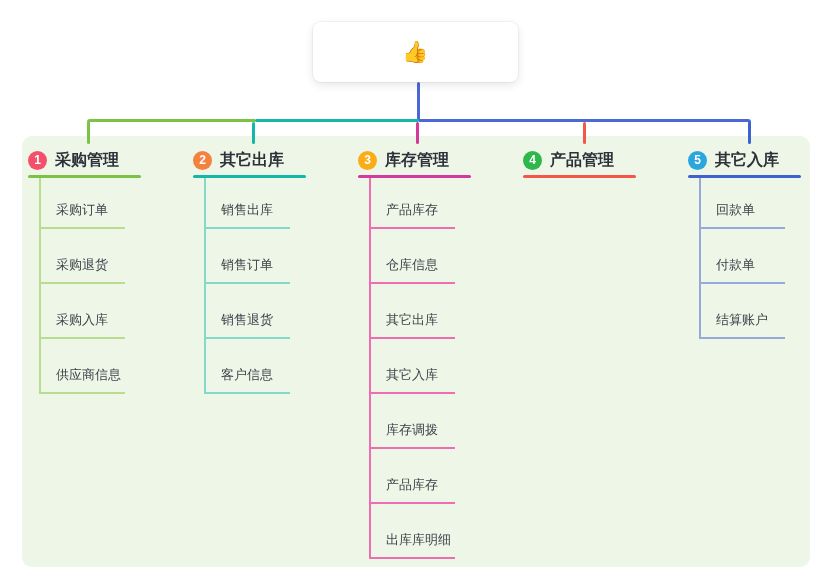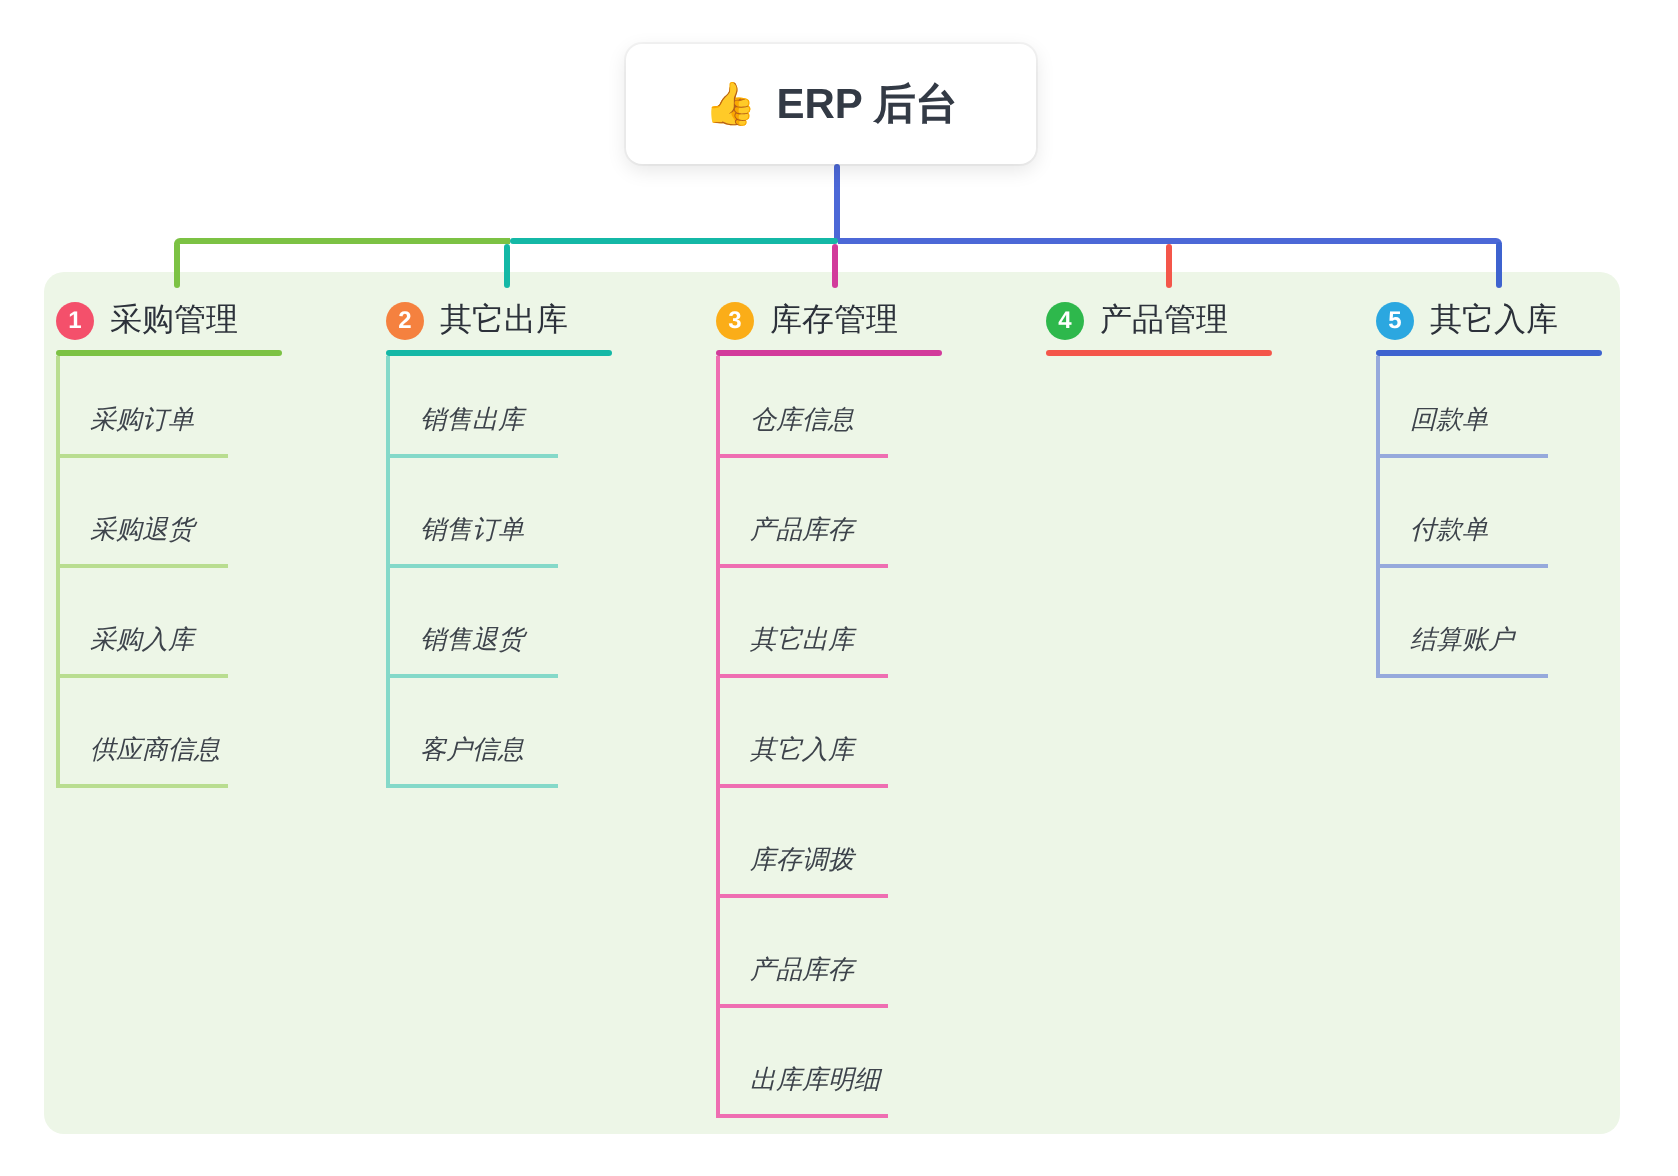--- a/index.html
+++ b/index.html
@@ -36,25 +36,25 @@
   .branch.b1 { left:28px; }
   .branch.b2 { left:193px; }
   .branch.b3 { left:358px; }
   .branch.b4 { left:523px; }
   .branch.b5 { left:688px; }
 
   .branch-title { display:flex; align-items:center; gap:8px; height:22px; cursor:default; }
   .badge { width:19px; height:19px; border-radius:50%; background:var(--badge,#999);
            color:#fff; font-size:12px; font-weight:700; line-height:19px; text-align:center;
            flex:0 0 19px; }
-  .branch-title .t { font-size:16px; font-weight:400; color:#2c313a; white-space:nowrap; }
+  .branch-title .t { font-size:16px; font-weight:700; color:#2c313a; white-space:nowrap; }
   .title-underline { margin-top:4px; width:113px; height:3px; border-radius:2px;
                      background:var(--main,#999); }
 
-  .children { position:relative; width:86px;font-style:italic; }
+  .children { position:relative; margin-left:11px; width:86px; }
   .children::before { content:""; position:absolute; left:0; top:0; bottom:0; width:2px;
                       background:var(--light,#ccc); }
   .child { height:55px; border-bottom:2px solid var(--light,#ccc);
            display:flex; align-items:flex-end; cursor:default; }
   .child:first-child { height:51px; }
   .child .c { padding:0 0 8px 17px; font-size:13px; color:#3d434b; white-space:nowrap; }
 </style>
 </head>
 <body>
 
@@ -67,21 +67,20 @@
   <div class="line h-teal" style="background: rgb(20, 184, 166);"></div>
   <div class="line h-blue" style="background: rgb(76, 104, 215);"></div>
   <div class="line drop-1" style="background: rgb(124, 194, 68);"></div>
   <div class="line drop-2" style="background: rgb(20, 184, 166);"></div>
   <div class="line drop-3" style="background: rgb(210, 59, 155);"></div>
   <div class="line drop-4" style="background: rgb(244, 86, 74);"></div>
   <div class="line drop-5" style="background: rgb(62, 99, 207);"></div>
 
   <div class="root-node">
     <span class="emoji">👍</span>
-    <span>ERP 后台</span>
   </div>
 
   <div class="branch b1" style="--badge: #f4506b; --main: #7cc244; --light: #b9dd90;">
     <div class="branch-title">
       <span class="badge">1</span>
       <span class="t">采购管理</span>
     </div>
     <div class="title-underline"></div>
     <div class="children">
       <div class="child">
@@ -122,24 +121,24 @@
   </div>
 
   <div class="branch b3" style="--badge: #fbad18; --main: #d23b9b; --light: #ef6eb2;">
     <div class="branch-title">
       <span class="badge">3</span>
       <span class="t">库存管理</span>
     </div>
     <div class="title-underline"></div>
     <div class="children">
       <div class="child">
-          <span class="c">仓库信息</span>
+          <span class="c">产品库存</span>
         </div>
       <div class="child">
-          <span class="c">产品库存</span>
+          <span class="c">仓库信息</span>
         </div>
       <div class="child">
           <span class="c">其它出库</span>
         </div>
       <div class="child">
           <span class="c">其它入库</span>
         </div>
       <div class="child">
           <span class="c">库存调拨</span>
         </div>

